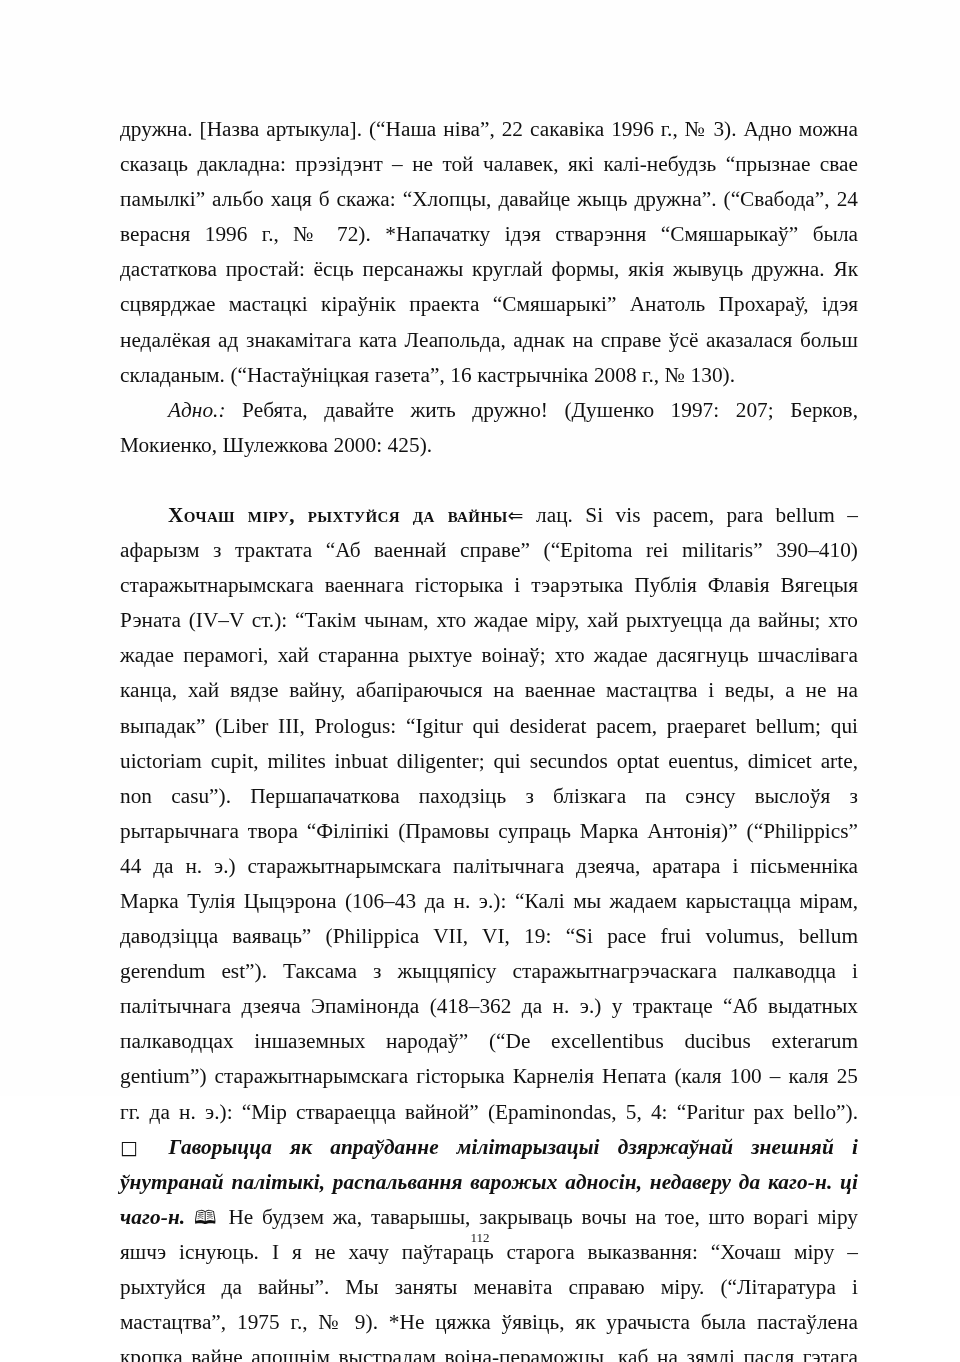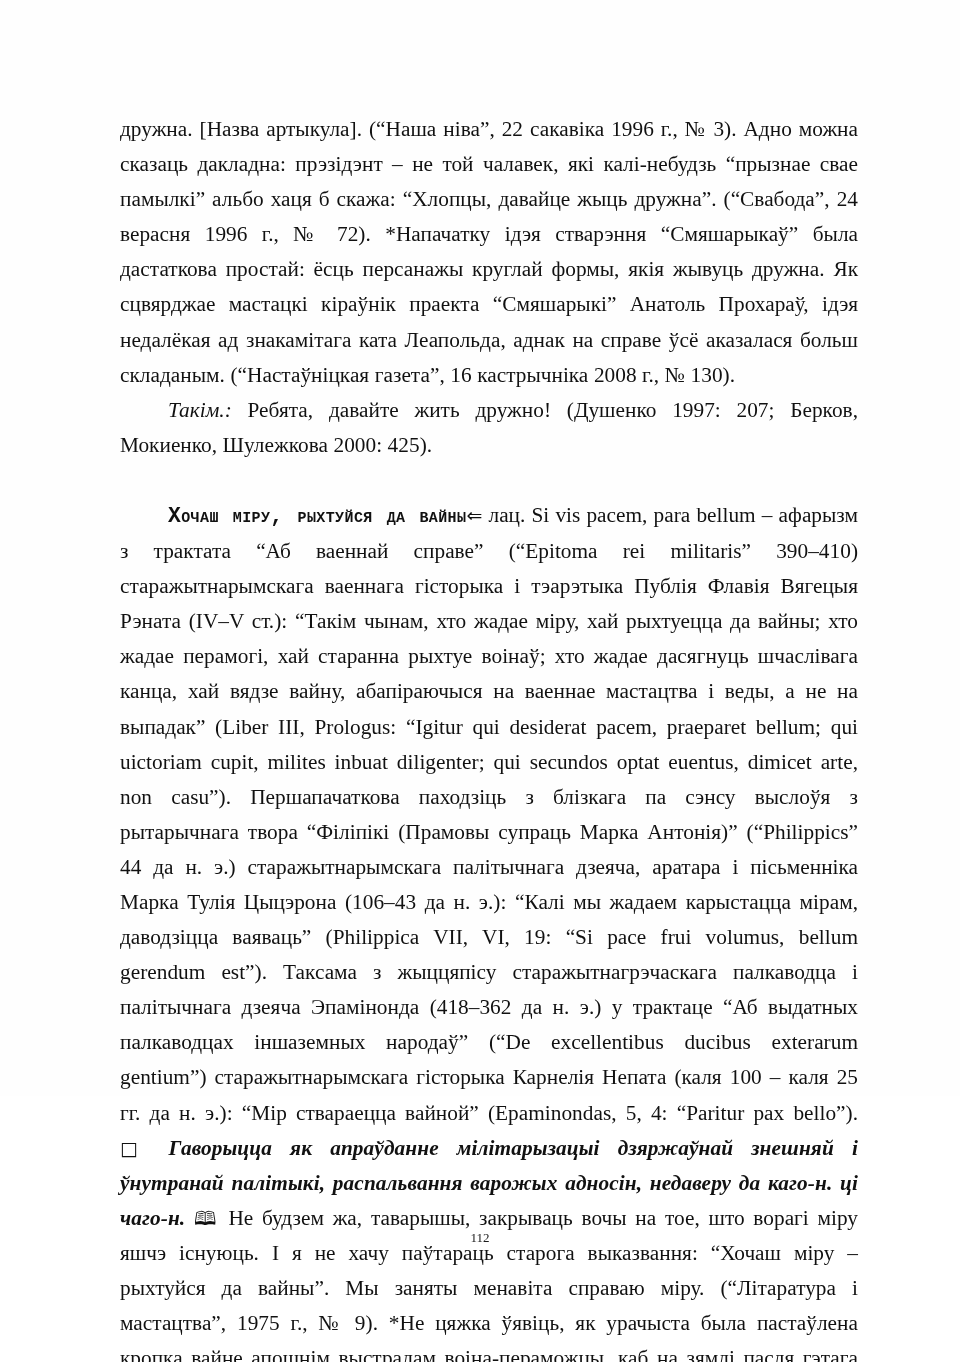--- a/index.html
+++ b/index.html
@@ -51,21 +51,20 @@
 
   p.spacer {
     margin: 0;
     height: 35px;
   }
 
   .smallcaps-head {
     font-weight: bold;
     font-variant: small-caps;
     letter-spacing: 0.4px;
-    font-family: Liberation Mono, monospace;
   }
 
   .ital {
     font-style: italic;
   }
 
   .bold-ital {
     font-style: italic;
     font-weight: bold;
     letter-spacing: 0.1px;
@@ -102,21 +101,21 @@
 </style>
 </head>
 <body>
 
 <div class="page">
 
   <div class="text-block">
 
     <p class="para"><span>дружна. [Назва артыкула]. (“Наша ніва”, 22 сакавіка 1996 г., № 3). Адно можна сказаць дакладна: прэзідэнт – не той чалавек, які калі-небудзь “прызнае свае памылкі” альбо хаця б скажа: “Хлопцы, давайце жыць дружна”. (“Свабода”, 24 верасня 1996 г., № 72). *Напачатку ідэя стварэння “Смяшарыкаў” была дастаткова простай: ёсць персанажы круглай формы, якія жывуць дружна. Як сцвярджае мастацкі кіраўнік праекта “Смяшарыкі” Анатоль Прохараў, ідэя недалёкая ад знакамітага ката Леапольда, аднак на справе ўсё аказалася больш складаным. (“Настаўніцкая газета”, 16 кастрычніка 2008 г., № 130).</span></p>
 
-    <p class="para indent"><span class="ital">Такім.:</span><span> Ребята, давайте жить дружно! (Душенко 1997: 207; Берков, Мокиенко, Шулежкова 2000: 425).</span></p>
+    <p class="para indent"><span class="ital">Адно.:</span><span> Ребята, давайте жить дружно! (Душенко 1997: 207; Берков, Мокиенко, Шулежкова 2000: 425).</span></p>
 
     <p class="spacer"></p>
 
     <p class="para indent"><span class="smallcaps-head">Хочаш міру, рыхтуйся да вайны</span><span class="sym">⇐</span><span> лац. Si vis pacem, para bellum – афарызм з трактата “Аб ваеннай справе” (“Epitoma rei militaris” 390–410) старажытнарымскага ваеннага гісторыка і тэарэтыка Публія Флавія Вягецыя Рэната (IV–V ст.): “Такім чынам, хто жадае міру, хай рыхтуецца да вайны; хто жадае перамогі, хай старанна рыхтуе воінаў; хто жадае дасягнуць шчаслівага канца, хай вядзе вайну, абапіраючыся на ваеннае мастацтва і веды, а не на выпадак” (Liber III, Prologus: “Igitur qui desiderat pacem, praeparet bellum; qui uictoriam cupit, milites inbuat diligenter; qui secundos optat euentus, dimicet arte, non casu”). Першапачаткова паходзіць з блізкага па сэнсу выслоўя з рытарычнага твора “Філіпікі (Прамовы супраць Марка Антонія)” (“Philippics” 44 да н. э.) старажытнарымскага палітычнага дзеяча, аратара і пісьменніка Марка Тулія Цыцэрона (106–43 да н. э.): “Калі мы жадаем карыстацца мірам, даводзіцца ваяваць” (Philippica VII, VI, 19: “Si pace frui volumus, bellum gerendum est”). Таксама з жыццяпісу старажытнагрэчаскага палкаводца і палітычнага дзеяча Эпамінонда (418–362 да н. э.) у трактаце “Аб выдатных палкаводцах іншаземных народаў” (“De excellentibus ducibus exterarum gentium”) старажытнарымскага гісторыка Карнелія Непата (каля 100 – каля 25 гг. да н. э.): “Мір ствараецца вайной” (Epaminondas, 5, 4: “Paritur pax bello”). </span><span class="sym-square">□</span><span>&nbsp;</span><span class="bold-ital">Гаворыцца як апраўданне мілітарызацыі дзяржаўнай знешняй і ўнутранай палітыкі, распальвання варожых адносін, недаверу да каго-н. ці чаго-н.</span><span>&nbsp;</span><span class="sym-book">🕮</span><span> Не будзем жа, таварышы, закрываць вочы на тое, што ворагі міру яшчэ існуюць. І я не хачу паўтараць старога выказвання: “Хочаш міру – рыхтуйся да вайны”. Мы заняты менавіта справаю міру. (“Літаратура і мастацтва”, 1975 г., № 9). *Не цяжка ўявіць, як урачыста была пастаўлена кропка вайне апошнім выстралам воіна-пераможцы, каб на зямлі пасля гэтага працягвалася толькі мірнае наступленне яго Айчыны пад лозунгам “Хочаш міру – змагайся за палітыку міру”. (“Літаратура і мастацтва”, 1975 г., № 10).</span></p>
 
   </div>
 
   <div class="folio">112</div>
 
 </div>

